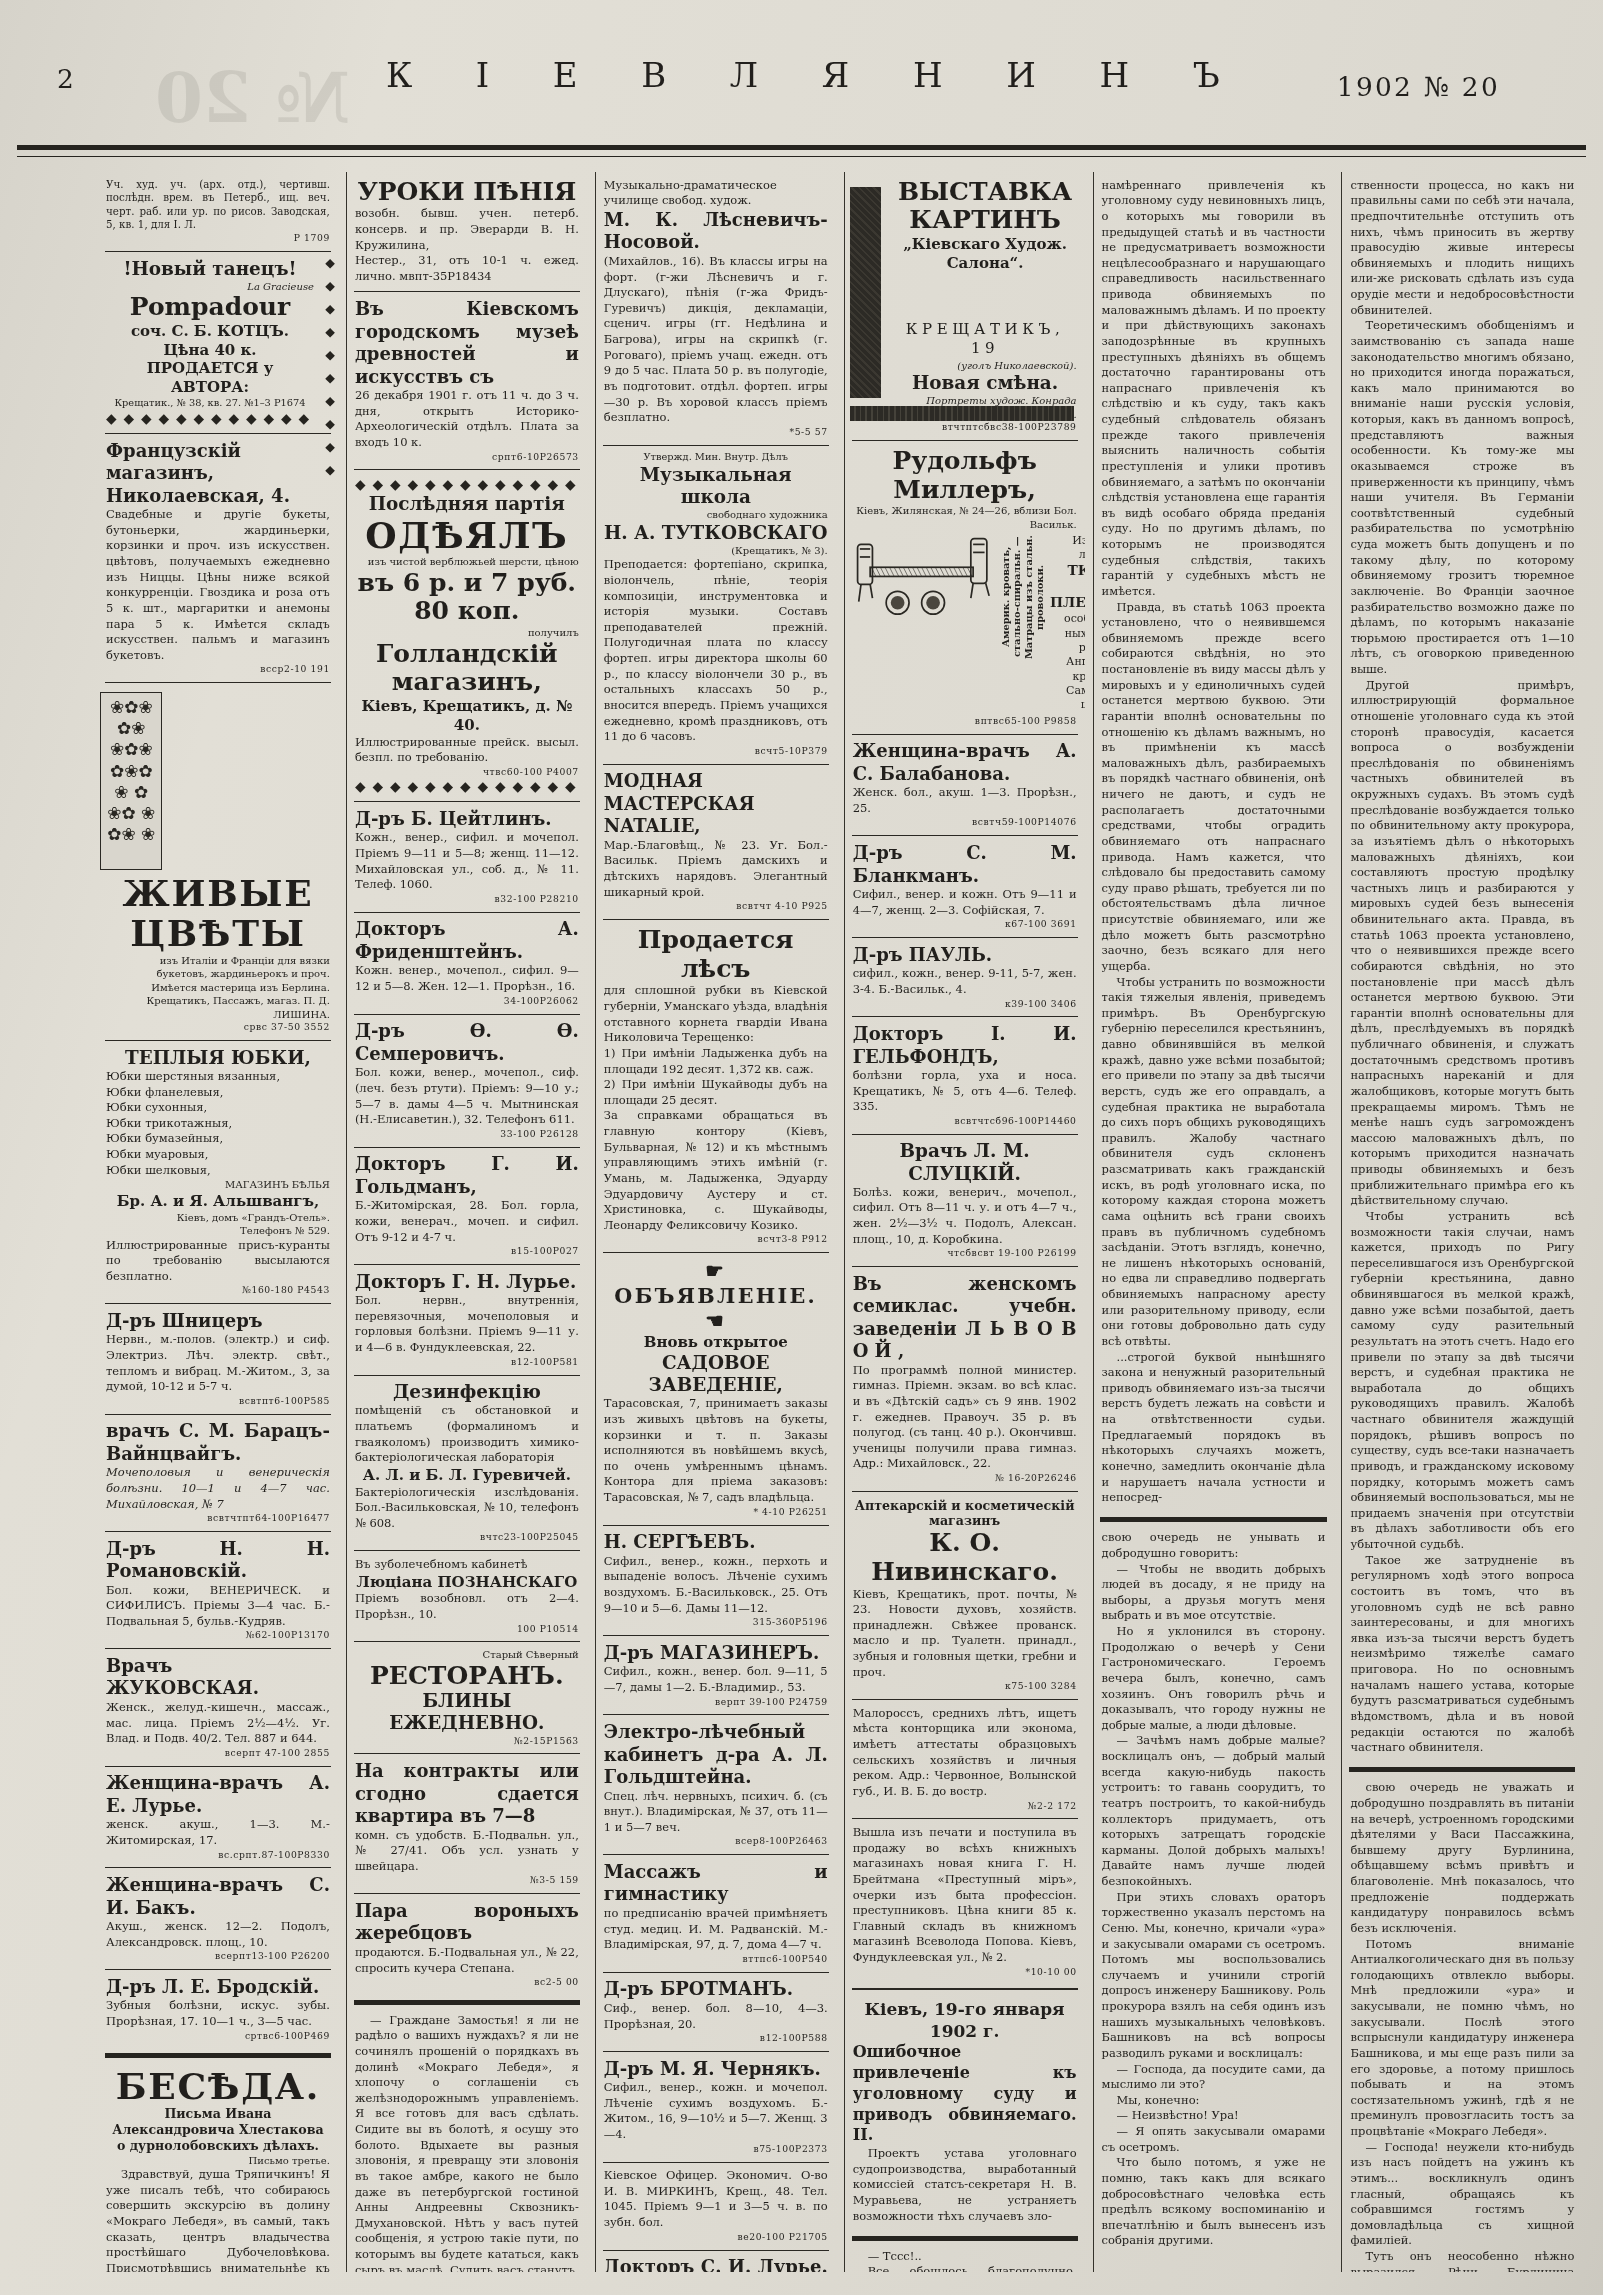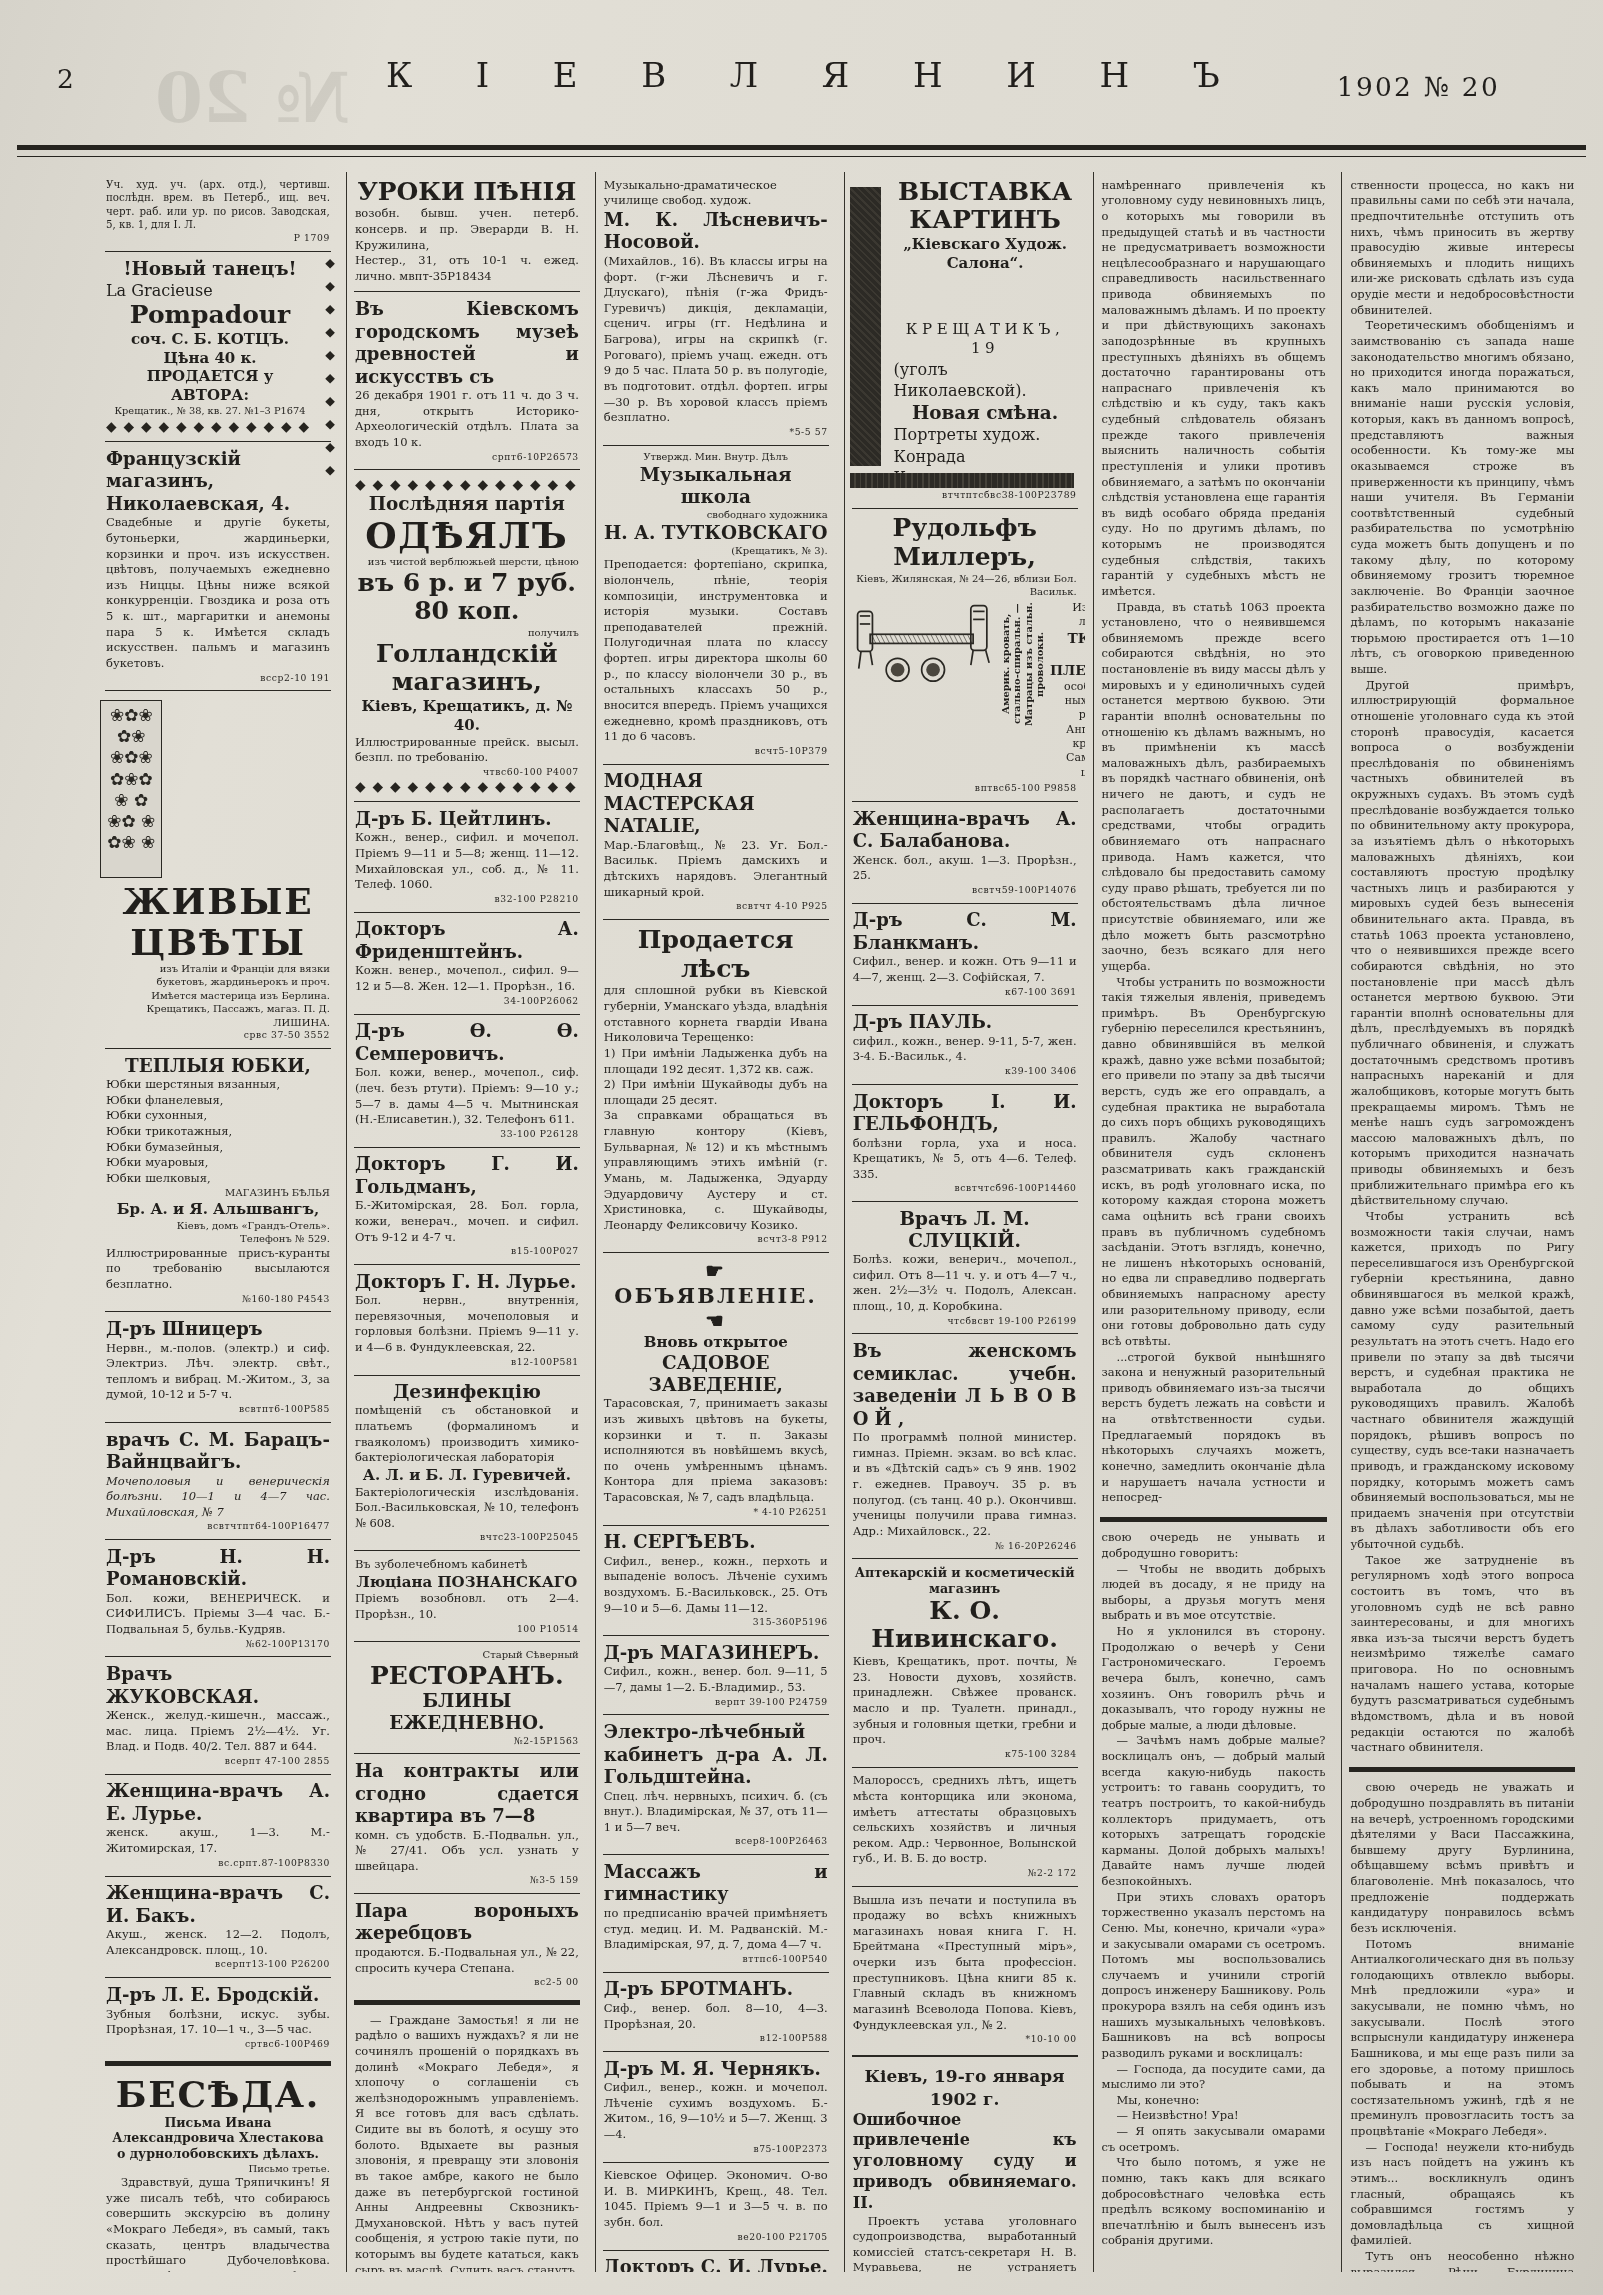--- a/index.html
+++ b/index.html
@@ -33,21 +33,21 @@
   .blk.rt{border-top:1.1px solid #2a2823;}
   .blk.rtd{border-top:2.3px double #2a2823;margin-top:3.4px;padding-top:8px;}
   .blk.rthick{border-top:4px solid #26241f;box-shadow:0 1.7px 0 -0.6px #26241f inset;margin-top:4.6px;padding-top:9px;}
   
   .b   {font-size:11.5px;line-height:1.36;text-align:justify;text-justify:inter-word;}
   .b::first-letter{padding-left:15px;}
   .bn  {font-size:11.5px;line-height:1.36;text-align:justify;}
   .bs  {font-size:10.3px;line-height:1.32;text-align:justify;}
   .c   {font-size:10px;line-height:1.35;text-align:right;}
   .csm {font-size:9.8px;line-height:1.3;text-align:center;}
-  .it  {font-size:16px;text-align:left;line-height:1.35;}
+  .it  {font-size:10px;font-style:italic;text-align:right;line-height:1.35;}
   .itj {font-size:11.5px;font-style:italic;text-align:justify;line-height:1.35;}
   .ref {font-size:9.2px;text-align:right;line-height:1.3;letter-spacing:0.6px;}
   .h1  {font-size:36px;font-weight:bold;text-align:center;line-height:1.12;letter-spacing:1.7px;}
   .h2  {font-size:25px;font-weight:bold;text-align:center;line-height:1.15;}
   .h3  {font-size:18.4px;font-weight:bold;text-align:center;line-height:1.2;}
   .h4  {font-size:15px;font-weight:bold;text-align:center;line-height:1.25;}
   .h5  {font-size:12.6px;font-weight:bold;text-align:center;line-height:1.25;}
   .h4l {font-size:18px;font-weight:bold;text-align:justify;line-height:1.25;}
   .sc  {font-size:15px;text-align:center;letter-spacing:4.6px;line-height:1.3;margin-top:47px;}
   .orn {font-size:13.8px;text-align:center;letter-spacing:6.9px;line-height:1.2;color:#26241f;overflow:hidden;white-space:nowrap;}

